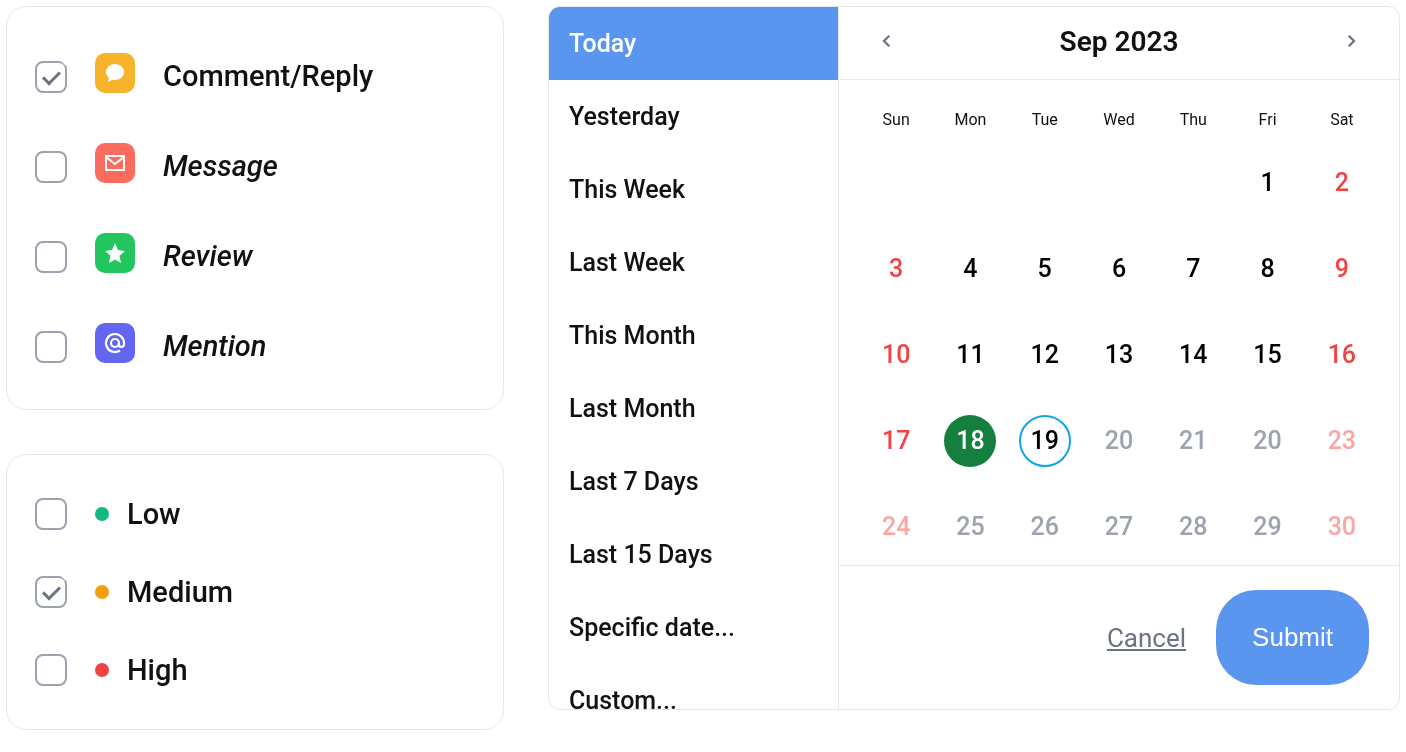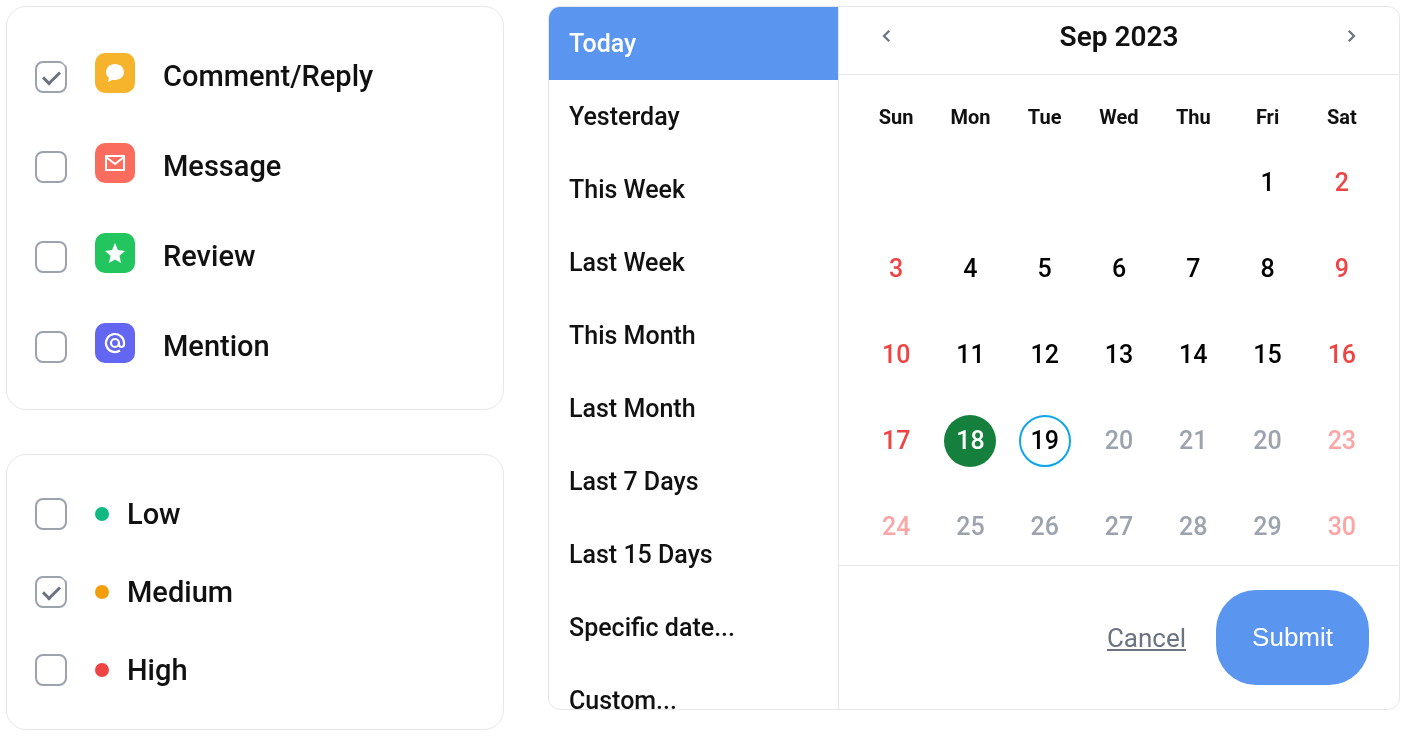--- a/index.html
+++ b/index.html
@@ -23,21 +23,21 @@
     border-radius: 20px;
     padding: 32px 28px;
     background: #fff;
   }
   .filter-row {
     display: flex;
     align-items: flex-end;
     gap: 28px;
     padding: 14px 0;
   }
-  .filter-row + .filter-row { margin-top: 22px; }
+  .filter-row + .filter-row { margin-top: 22px; font-style: italic; }
   .checkbox {
     width: 32px;
     height: 32px;
     border: 2.5px solid #9ca3af;
     border-radius: 8px;
     flex-shrink: 0;
     position: relative;
     cursor: pointer;
   }
   .checkbox.checked::after {
@@ -150,22 +150,22 @@
   }
   .nav-arrow svg { width: 18px; height: 18px; }
   .cal-grid {
     flex: 1;
     padding: 30px 20px 10px 20px;
   }
   .dow-row {
     display: grid;
     grid-template-columns: repeat(7, 1fr);
     text-align: center;
-    font-size: 20px;
-    font-weight: 700;
+    font-size: 16px;
+    font-weight: 400;
     margin-bottom: 26px;
   }
   .dow-cell { color:#111; }
   .days-grid {
     display: grid;
     grid-template-columns: repeat(7, 1fr);
     row-gap: 30px;
     text-align: center;
   }
   .day-cell {

